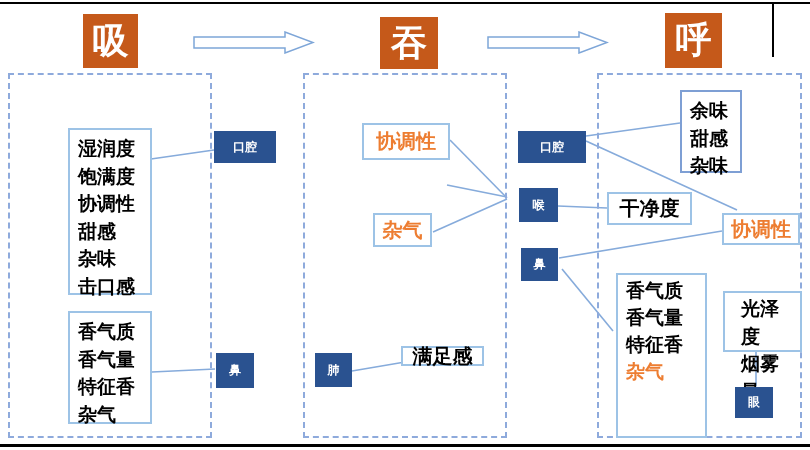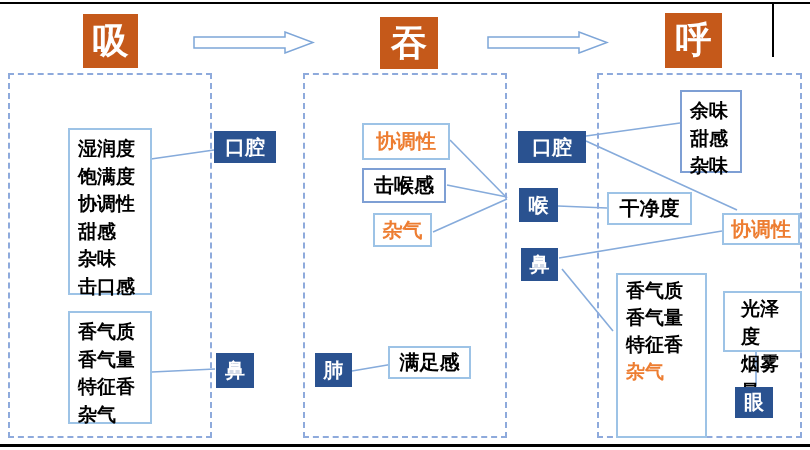--- a/index.html
+++ b/index.html
@@ -17,21 +17,21 @@
   }
   .wbox{
     position:absolute;background:#fff;border:2px solid #9dc3e6;box-sizing:border-box;
     color:#000;font-size:19px;font-weight:600;
   }
   .wbox.mid-border{border-color:#7e9fd4;}
   .listbox{white-space:pre-line;line-height:27.5px;padding:5px 8px;}
   .onebox{display:flex;align-items:center;justify-content:center;font-size:20px;}
   .hl{color:#ed7d31;}
   .organ{
-    position:absolute;background:#2a5290;color:#fff;font-weight:bold;font-size:20px;
+    position:absolute;background:#2a5290;color:#fff;font-weight:bold;font-size:12px;
     display:flex;align-items:center;justify-content:center;
   }
   .connectors{position:absolute;left:0;top:0;z-index:1;}
   .boxlayer > *{z-index:2;}
   .arrow-wrap{position:absolute;z-index:2;}
   .biglist{line-height:27px;padding:2px 8px;}
   .biglist span{display:block;}
 </style>
 </head>
 <body>
@@ -85,24 +85,23 @@
 杂味
 击口感</div>
   <div class="organ" style="left:214px;top:131px;width:62px;height:32px;">口腔</div>
   <div class="wbox listbox" style="left:68px;top:311px;width:84px;height:113px;">香气质
 香气量
 特征香
 杂气</div>
   <div class="organ" style="left:216px;top:353px;width:38px;height:35px;">鼻</div>
 
   <div class="wbox onebox hl" style="left:362px;top:123px;width:88px;height:37px;">协调性</div>
-  <div class="wbox onebox mid-border" style="left:362px;top:168px;width:84px;height:35px;">击喉感</div>
   <div class="wbox onebox hl" style="left:373px;top:213px;width:59px;height:34px;">杂气</div>
   <div class="organ" style="left:315px;top:353px;width:37px;height:34px;">肺</div>
-  <div class="wbox onebox" style="left:388px;top:346px;width:83px;height:33px;">满足感</div>
+  <div class="wbox onebox" style="left:401px;top:346px;width:83px;height:20px;">满足感</div>
 
   <div class="organ" style="left:518px;top:131px;width:68px;height:32px;">口腔</div>
   <div class="organ" style="left:519px;top:188px;width:39px;height:34px;">喉</div>
   <div class="organ" style="left:521px;top:248px;width:37px;height:33px;">鼻</div>
 
   <div class="wbox listbox mid-border" style="left:680px;top:90px;width:62px;height:83px;">余味
 甜感
 杂味</div>
   <div class="wbox onebox" style="left:607px;top:192px;width:85px;height:33px;">干净度</div>
   <div class="wbox onebox hl" style="left:722px;top:213px;width:78px;height:32px;">协调性</div>

